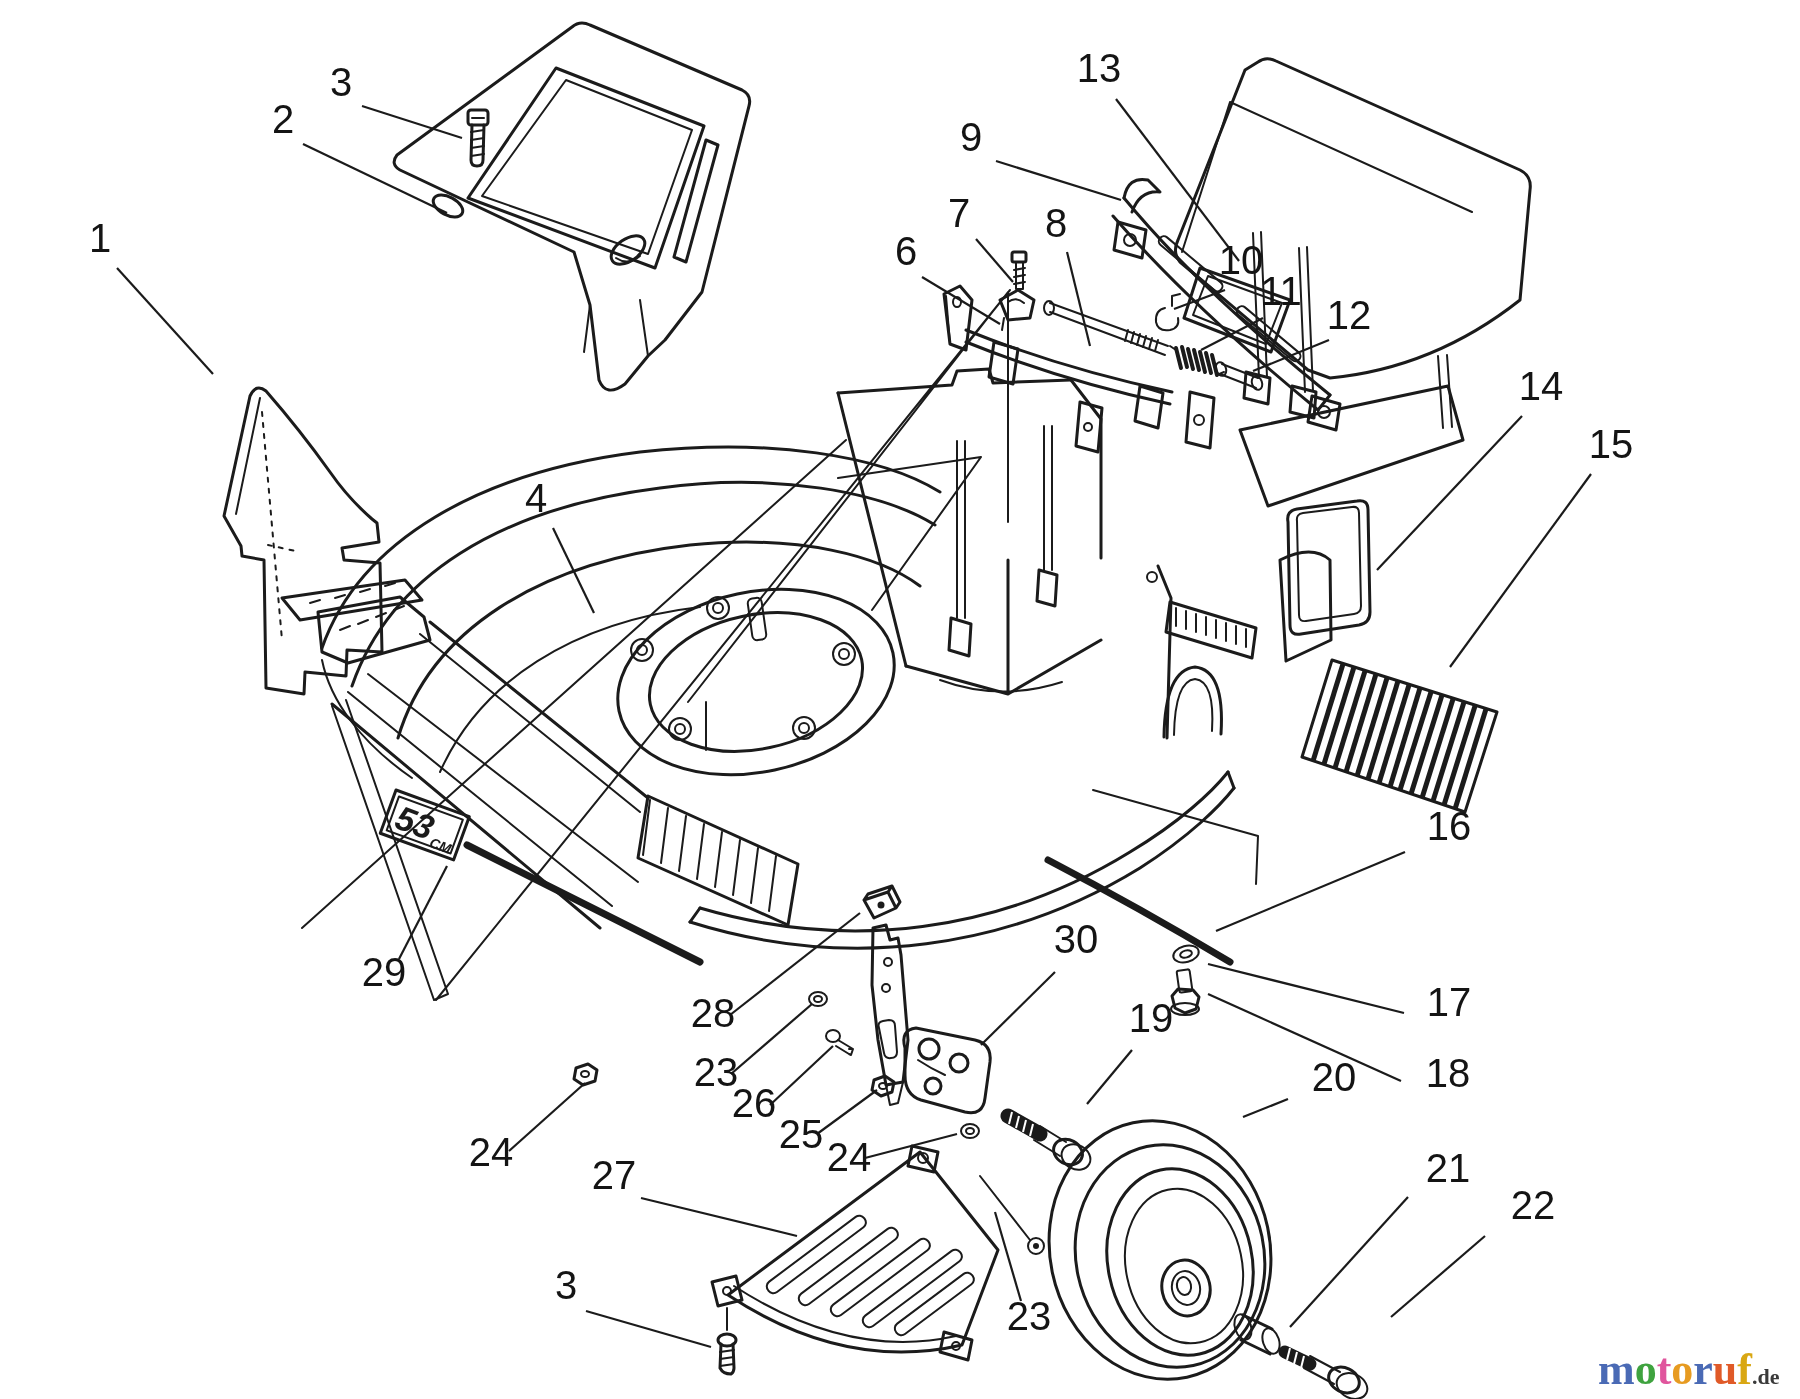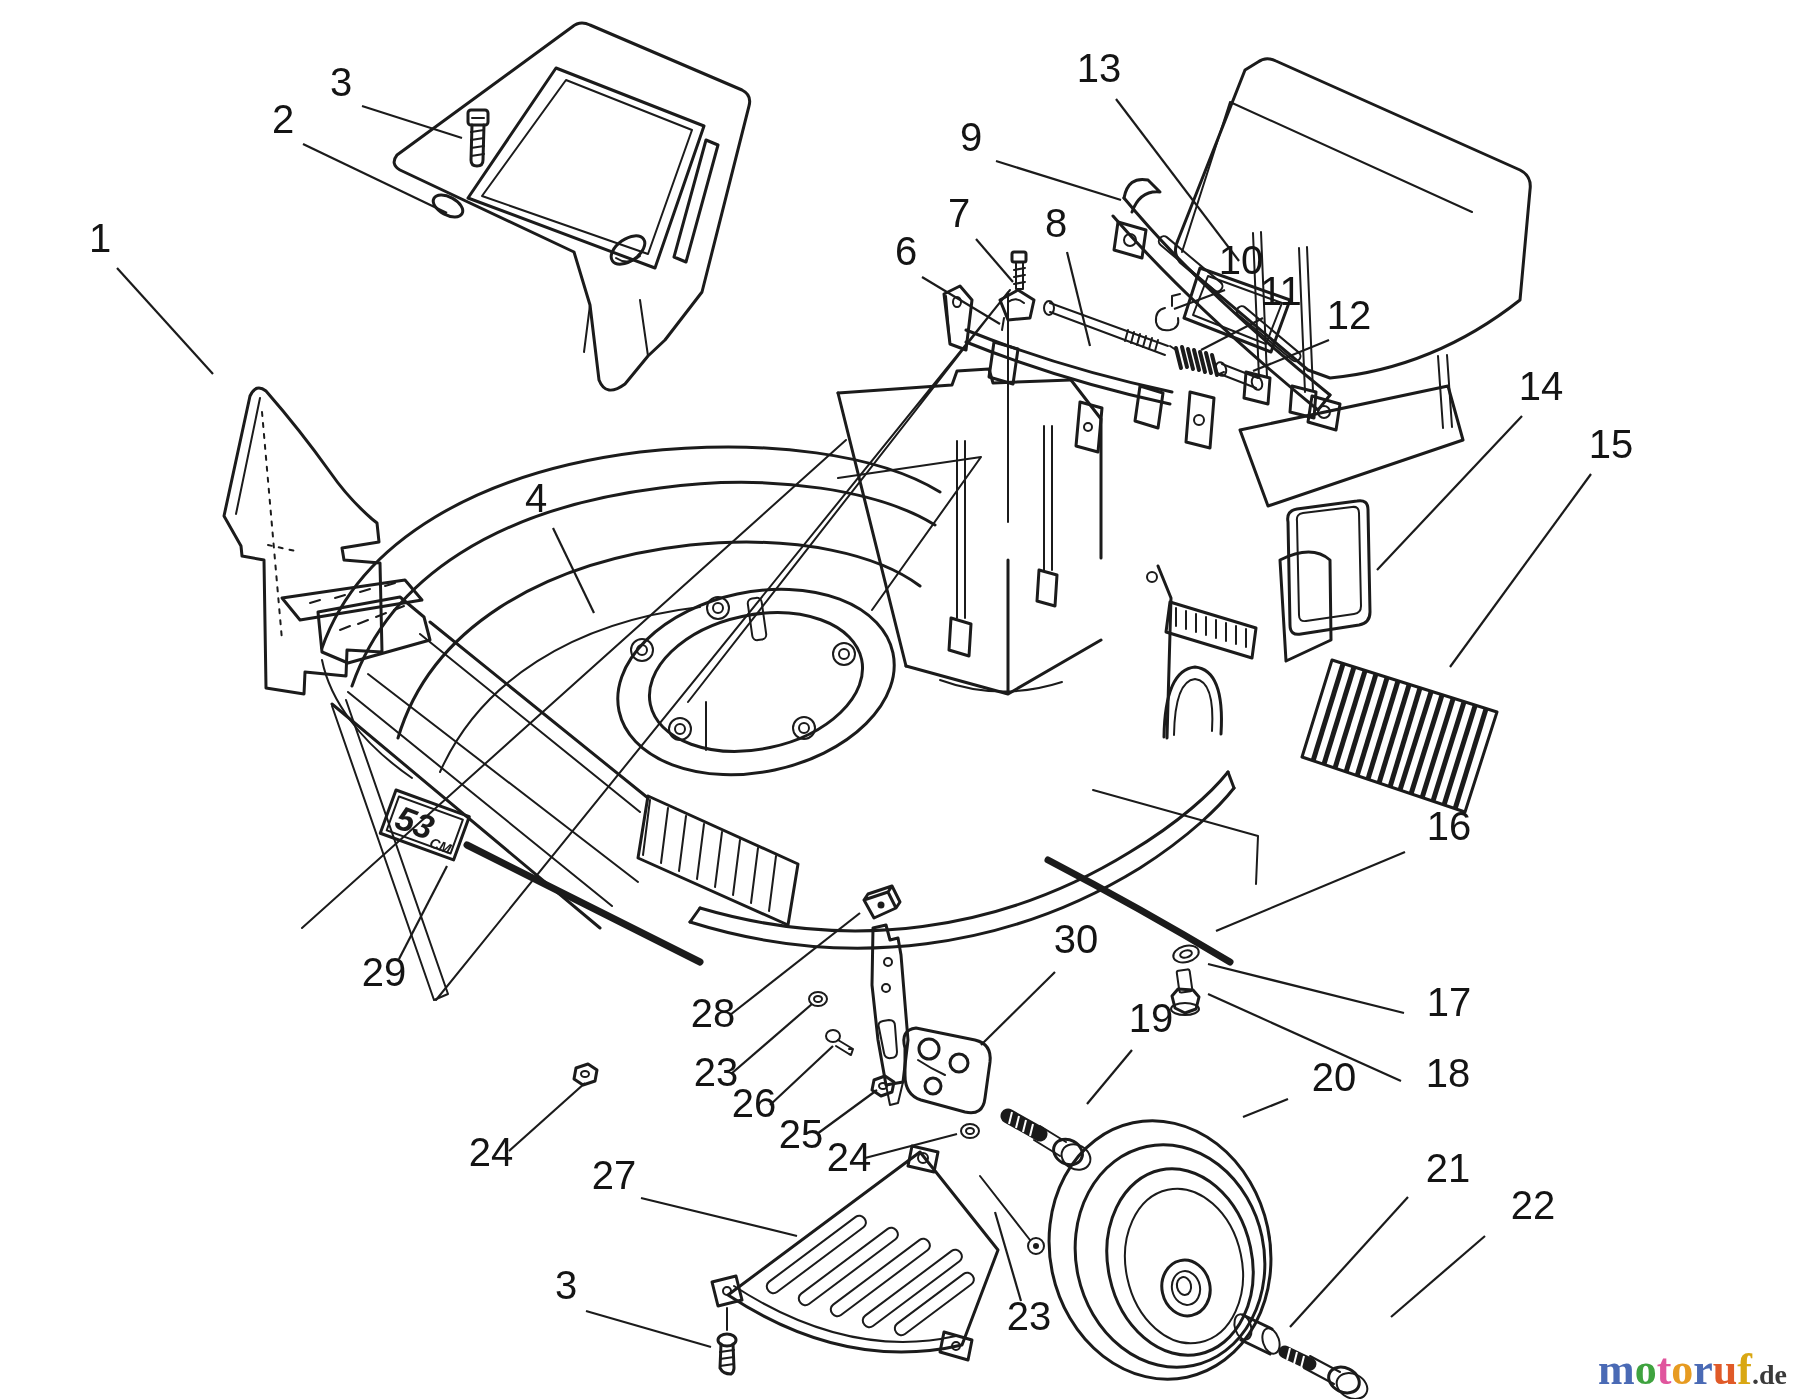--- a/index.html
+++ b/index.html
@@ -9,21 +9,21 @@
   .ln{fill:none;stroke:#1b1b1b;stroke-width:3;stroke-linecap:round;stroke-linejoin:round;}
   .ln2{fill:none;stroke:#1b1b1b;stroke-width:2;stroke-linecap:round;stroke-linejoin:round;}
   .thick{fill:none;stroke:#1b1b1b;stroke-width:7;stroke-linecap:round;}
   .blk{fill:#1b1b1b;stroke:none;}
   .leader{stroke:#1b1b1b;stroke-width:2.2;}
   text.callout{font-family:"Liberation Sans",sans-serif;font-size:40px;fill:#141414;}
   .stripe{stroke:#1b1b1b;stroke-width:5;}
   #watermark{position:absolute;left:1598px;top:1344px;width:200px;
              font-family:"Liberation Serif",serif;font-weight:bold;font-size:44px;
              letter-spacing:0px;white-space:nowrap;}
-  #watermark .suffix{font-size:28px;color:#3a3a3a;font-weight:bold;}
+  #watermark .suffix{font-size:22px;color:#3a3a3a;font-weight:bold;}
   text.badge-big{font-family:"Liberation Sans",sans-serif;font-weight:bold;font-style:italic;
                  font-size:34px;fill:#1b1b1b;}
   text.badge-small{font-family:"Liberation Sans",sans-serif;font-weight:bold;font-style:italic;
                  font-size:14px;fill:#1b1b1b;}
 </style>
 </head>
 <body>
 
 <div id="stage">
 <svg id="art" width="1800" height="1399" viewBox="0 0 1800 1399">

